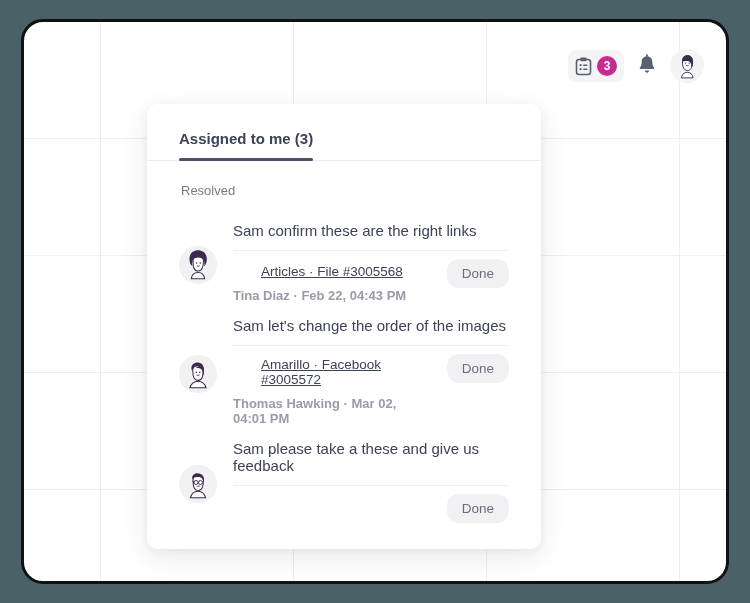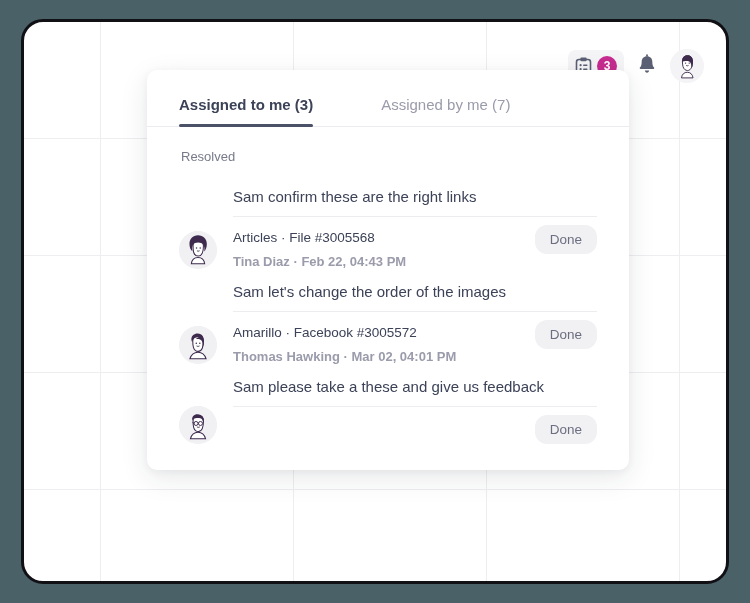--- a/index.html
+++ b/index.html
@@ -107,22 +107,22 @@
     background: #f4f4f6;
     overflow: hidden;
     cursor: pointer;
     display: block;
   }
 
   
   #tasks-panel {
     position: absolute;
     left: 123px;
-    top: 48px;
-    width: 482px;
+    top: 82px;
+    width: 394px;
     background: #ffffff;
     border-radius: 10px;
     box-shadow: 0 8px 28px rgba(30, 35, 50, 0.10),
                 0 2px 8px rgba(30, 35, 50, 0.05);
     overflow: hidden;
   }
 
   #panel-tabs {
     display: flex;
     border-bottom: 1px solid #ececf0;
@@ -162,21 +162,21 @@
   }
   #section-label {
     font-size: 13px;
     color: #777a8a;
     padding: 22px 0 10px 2px;
   }
 
   
   .task-item {
     display: flex;
-    align-items: flex-end;
+    align-items: center;
     padding-top: 14px;
   }
   .task-avatar {
     width: 38px;
     height: 38px;
     border-radius: 50%;
     background: #f1f1f4;
     flex: 0 0 38px;
     margin-right: 16px;
     margin-top: 4px;
@@ -193,22 +193,24 @@
   .task-meta-row {
     display: flex;
     align-items: flex-start;
     justify-content: space-between;
     padding-top: 11px;
   }
   .task-meta-text { min-width: 0; }
   .task-source {
     font-size: 13.5px;
     color: #3c4257;
+    text-decoration: underline;
     cursor: pointer;
     display: inline-block;
+    margin-left: 28px;
   }
   .task-author {
     font-size: 13px;
     color: #9a9bab;
     padding-top: 8px;
     font-weight: bold;
   }
   .done-button {
     flex: 0 0 auto;
     background: #f1f1f4;
@@ -278,21 +280,20 @@
         </svg>
       </span>
 
     </div>
   </div>
 
   <div id="tasks-panel">
 
     <div id="panel-tabs">
       <button class="panel-tab active">Assigned to me (3)</button>
-      <button class="panel-tab inactive">Assigned by me (7)</button>
     </div>
 
     <div id="panel-body">
 
       <div id="section-label">Resolved</div>
 
       <div class="task-item">
         <span class="task-avatar">
           <svg width="38" height="38" viewBox="0 0 40 40">
             <circle cx="20" cy="20" r="20" fill="#f1f1f4"></circle>

